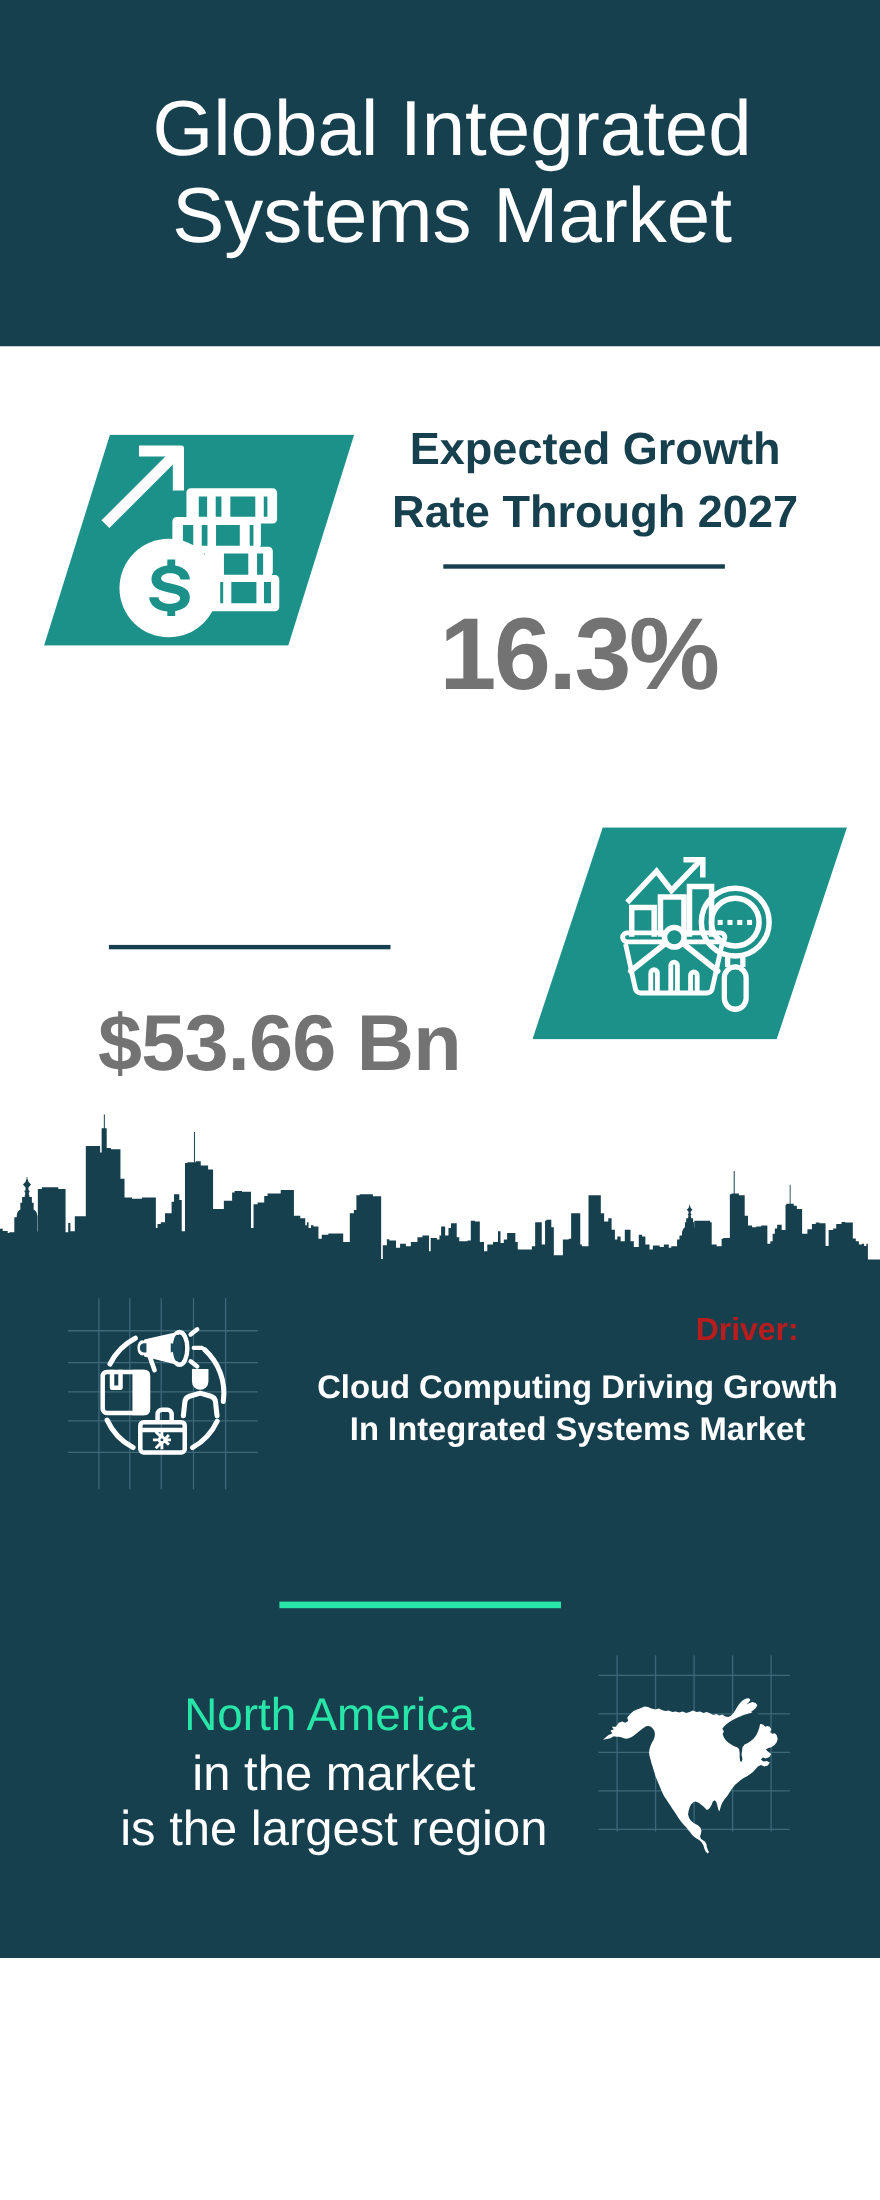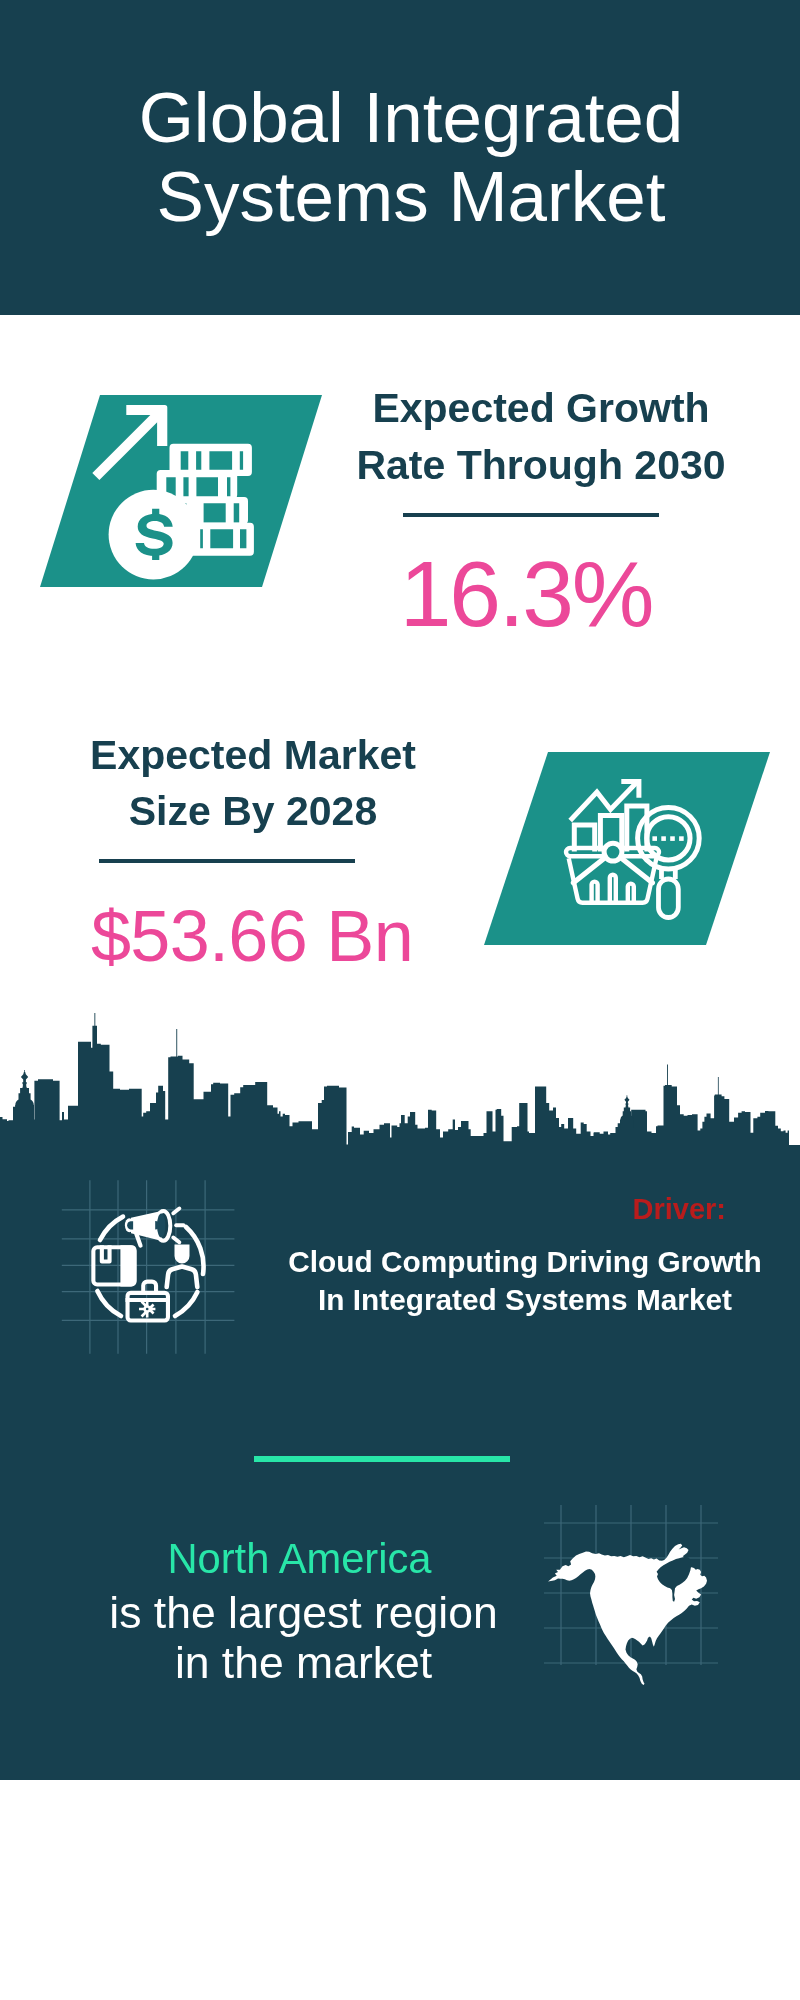--- a/index.html
+++ b/index.html
@@ -17,29 +17,29 @@
 
   
   .para{position:absolute;background:#1b9189;}
   .para1{left:40px;top:80px;width:282px;height:192px;
      clip-path:polygon(60px 0, 282px 0, 222px 192px, 0 192px);}
   .para2{left:484px;top:437px;width:286px;height:193px;
      clip-path:polygon(64px 0, 286px 0, 222px 193px, 0 193px);}
 
   .blk-title{position:absolute;color:#17404f;font-size:41px;font-weight:bold;
      line-height:56.6px;text-align:center;}
-  .blk-value{position:absolute;color:#ec4899;font-weight:normal;line-height:1;text-align:center;white-space:nowrap;}
+  .blk-value{position:absolute;color:#737373;font-weight:bold;line-height:1;text-align:center;white-space:nowrap;}
   .rule{position:absolute;background:#17404f;height:4px;}
 
   .g-title{left:341px;top:65px;width:400px;}
   .g-rule{left:403px;top:198px;width:256px;}
   .g-value{left:390px;top:233px;width:272px;font-size:93px;letter-spacing:-2.2px;}
   .s-title{left:53px;top:411.5px;width:400px;}
   .s-rule{left:99px;top:543.6px;width:256px;}
-  .s-value{left:89px;top:585px;width:326px;font-size:72px;letter-spacing:-0.7px;}
+  .s-value{left:89px;top:598px;width:326px;font-size:72px;letter-spacing:-0.7px;}
 
   
   .dark{position:absolute;left:0;top:1145px;width:800px;height:635px;background:#17404f;}
 
   
   .footer{position:absolute;left:0;top:1780px;width:800px;height:220px;background:#ffffff;}
   .icon-money{position:absolute;left:85px;top:390px;}
   .icon-chart{position:absolute;left:560px;top:770px;}
   .skyline-svg{position:absolute;left:0;top:1013px;}
   .driver-grid{position:absolute;left:50px;top:1150px;}
@@ -59,26 +59,25 @@
 </head>
 <body>
 
 <div class="page">
   <div class="header">
     <div class="header-title">Global Integrated Systems Market</div>
   </div>
   <div class="white">
 
     <div class="para para1"></div>
-    <div class="blk-title g-title">Expected Growth Rate Through 2030</div>
+    <div class="blk-title g-title">Expected Growth Rate Through 2027</div>
     <div class="rule g-rule"></div>
     <div class="blk-value g-value">16.3%</div>
 
     <div class="para para2"></div>
-    <div class="blk-title s-title">Expected Market Size By 2028</div>
     <div class="rule s-rule"></div>
     <div class="blk-value s-value">$53.66 Bn</div>
   </div>
   <svg class="icon-money" viewBox="85 390 180 200" width="180" height="200">
 
     <path fill="#ffffff" d="M92.3 473.0 L155.6 409.7 L162.7 416.8 L99.4 480.1 Z"></path>
     <path fill="#ffffff" d="M126.3 404.9 h38.5 a2.5 2.5 0 0 1 2.5 2.5 v38.6 h-10.2 v-30.9 h-30.8 Z"></path>
 
     <path fill="#ffffff" fill-rule="evenodd" d="
       M177.4 443.8 h70.6 a3.9 3.9 0 0 1 3.9 3.9 v24.4 a3.9 3.9 0 0 1 -3.9 3.9 h-74.6 a3.9 3.9 0 0 1 -3.9 -3.9 v-24.4 a3.9 3.9 0 0 1 3.9 -3.9 Z
@@ -226,22 +225,22 @@
   </svg>
   <div class="driver-heading">Driver:</div>
   <div class="driver-text">
     <div>Cloud Computing Driving Growth</div>
     <div>In Integrated Systems Market</div>
   </div>
 
   <div class="mint-rule"></div>
   <div class="region-name">North America</div>
   <div class="region-text">
+    <div>in the market</div>
     <div>is the largest region</div>
-    <div>in the market</div>
   </div>
   <svg class="map-grid" viewBox="0 0 200 200" width="200" height="200">
     <g stroke="#3d6879" stroke-width="1.2" fill="none">
       <path d="M21 10 V170 M56 10 V170 M91 10 V170 M126 10 V170 M161 10 V170"></path>
       <path d="M4 28 H178 M4 63 H178 M4 98 H178 M4 133 H178 M4 168 H178"></path>
     </g>
   </svg>
   <svg class="map-na" viewBox="540 1495 200 200" width="200" height="200">
     <path fill="#ffffff" d="M 548.1 1581.5 L 552.9 1577.5 L 556.7 1575.7 L 554.9 1573.5 L 558.0 1572.1 L 556.2 1569.8 L 559.9 1569.8 L 562.5 1566.2 L 565.7 1564.9 L 568.4 1566.2 L 571.1 1564.5 L 570.2 1561.3 L 572.9 1558.2 L 576.0 1555.5 L 579.2 1554.1 L 582.8 1552.8 L 586.0 1551.4 L 589.1 1551.8 L 592.2 1553.2 L 595.9 1554.1 L 599.0 1553.2 L 601.7 1554.5 L 604.9 1555.5 L 608.0 1555.0 L 611.1 1556.3 L 614.3 1555.9 L 617.5 1556.8 L 620.6 1555.9 L 623.8 1557.2 L 626.9 1556.3 L 630.0 1555.0 L 633.2 1556.3 L 636.4 1555.9 L 639.5 1557.2 L 642.6 1556.3 L 645.8 1557.7 L 648.5 1559.0 L 651.2 1558.2 L 653.9 1559.5 L 656.6 1558.6 L 659.3 1560.4 L 662.0 1560.8 L 664.2 1560.0 L 666.5 1557.7 L 668.3 1555.0 L 670.1 1551.8 L 672.4 1548.7 L 675.0 1546.0 L 678.2 1544.2 L 680.9 1543.8 L 682.2 1545.5 L 680.5 1547.8 L 678.6 1549.6 L 681.4 1548.2 L 684.0 1547.3 L 686.8 1548.2 L 688.5 1550.0 L 687.2 1552.8 L 685.0 1554.5 L 682.7 1556.3 L 685.0 1557.7 L 687.6 1558.6 L 689.0 1560.8 L 688.1 1563.5 L 686.3 1564.9 L 684.0 1564.5 L 682.7 1566.2 L 685.0 1568.0 L 687.6 1569.0 L 689.5 1567.6 L 691.7 1567.2 L 694.0 1568.0 L 695.8 1569.8 L 697.5 1569.0 L 699.8 1569.8 L 701.1 1572.1 L 700.2 1574.8 L 702.0 1576.2 L 704.3 1575.7 L 706.1 1577.5 L 707.0 1580.7 L 706.1 1583.8 L 703.9 1586.5 L 701.1 1588.3 L 698.5 1589.2 L 696.2 1590.5 L 698.5 1592.8 L 701.1 1594.6 L 699.4 1597.3 L 696.2 1598.7 L 693.5 1597.8 L 691.7 1599.5 L 694.0 1601.3 L 697.1 1600.9 L 699.8 1602.2 L 698.0 1605.0 L 694.9 1605.8 L 691.7 1604.5 L 689.0 1605.8 L 686.8 1608.5 L 684.5 1610.8 L 681.8 1613.0 L 679.1 1614.8 L 676.4 1616.2 L 673.7 1618.0 L 671.0 1620.2 L 668.3 1622.5 L 666.0 1625.2 L 664.2 1627.9 L 662.5 1630.6 L 660.6 1633.3 L 658.9 1635.5 L 657.0 1638.2 L 655.7 1641.0 L 654.8 1644.1 L 653.9 1646.8 L 653.0 1645.0 L 652.1 1641.4 L 651.2 1638.2 L 649.9 1636.5 L 648.0 1637.8 L 647.1 1640.5 L 645.8 1642.8 L 644.5 1644.5 L 642.6 1645.5 L 640.9 1643.7 L 639.0 1641.8 L 637.2 1640.5 L 635.5 1639.2 L 633.6 1638.2 L 631.9 1637.8 L 630.0 1638.7 L 628.2 1640.5 L 626.9 1643.2 L 626.0 1646.3 L 625.5 1649.5 L 626.5 1652.7 L 628.2 1655.3 L 630.5 1657.2 L 632.8 1658.5 L 635.0 1659.8 L 636.8 1661.7 L 637.7 1664.3 L 637.2 1667.0 L 636.4 1669.3 L 637.2 1671.5 L 639.0 1672.9 L 640.9 1674.2 L 642.2 1676.5 L 642.6 1679.2 L 643.5 1681.9 L 644.5 1683.7 L 643.5 1685.0 L 641.8 1683.7 L 640.4 1681.0 L 639.5 1677.8 L 638.1 1675.2 L 636.4 1673.3 L 634.5 1672.0 L 632.8 1671.1 L 631.0 1669.8 L 629.1 1668.0 L 627.4 1665.7 L 625.5 1663.5 L 623.8 1661.2 L 622.0 1659.4 L 620.1 1657.2 L 618.4 1654.9 L 616.5 1652.2 L 614.8 1649.5 L 613.0 1646.8 L 611.1 1644.1 L 609.4 1641.4 L 607.5 1638.7 L 605.8 1636.0 L 604.0 1633.3 L 602.6 1630.6 L 601.2 1627.5 L 599.9 1624.3 L 598.5 1621.2 L 597.2 1618.0 L 595.9 1614.8 L 595.0 1611.7 L 594.0 1608.5 L 593.1 1605.4 L 592.2 1602.7 L 591.4 1599.5 L 590.5 1596.4 L 590.0 1593.2 L 590.5 1590.1 L 591.4 1587.0 L 592.7 1584.2 L 594.0 1582.0 L 595.0 1579.3 L 595.4 1576.6 L 595.0 1573.9 L 593.6 1571.7 L 591.8 1569.8 L 589.5 1569.0 L 587.3 1569.4 L 585.0 1570.8 L 582.8 1572.5 L 580.5 1574.3 L 578.3 1576.2 L 576.0 1578.0 L 573.8 1579.3 L 571.5 1580.2 L 569.3 1580.7 L 567.0 1580.2 L 564.8 1579.3 L 562.5 1578.8 L 560.3 1578.8 L 558.0 1578.4 L 554.9 1580.2 Z"></path>
     <path fill="#17404f" d="M 689.0 1557.7 L 690.8 1561.3 L 691.2 1565.8 L 690.4 1570.3 L 689.0 1574.3 L 687.2 1578.0 L 685.0 1580.7 L 682.2 1582.9 L 679.5 1584.7 L 676.9 1586.0 L 675.0 1588.3 L 674.6 1591.5 L 674.1 1595.0 L 675.0 1599.1 L 674.1 1601.8 L 672.8 1600.9 L 672.4 1597.3 L 672.4 1593.7 L 671.9 1590.1 L 670.1 1588.3 L 667.4 1587.4 L 664.7 1586.0 L 662.0 1584.2 L 659.8 1582.0 L 658.0 1579.3 L 657.0 1576.6 L 658.0 1573.9 L 656.6 1571.7 L 658.4 1569.4 L 660.6 1567.2 L 663.4 1565.3 L 666.5 1563.5 L 669.6 1561.8 L 672.8 1560.4 L 676.0 1559.0 L 679.1 1558.2 L 682.7 1557.2 L 685.9 1556.8 Z"></path>

